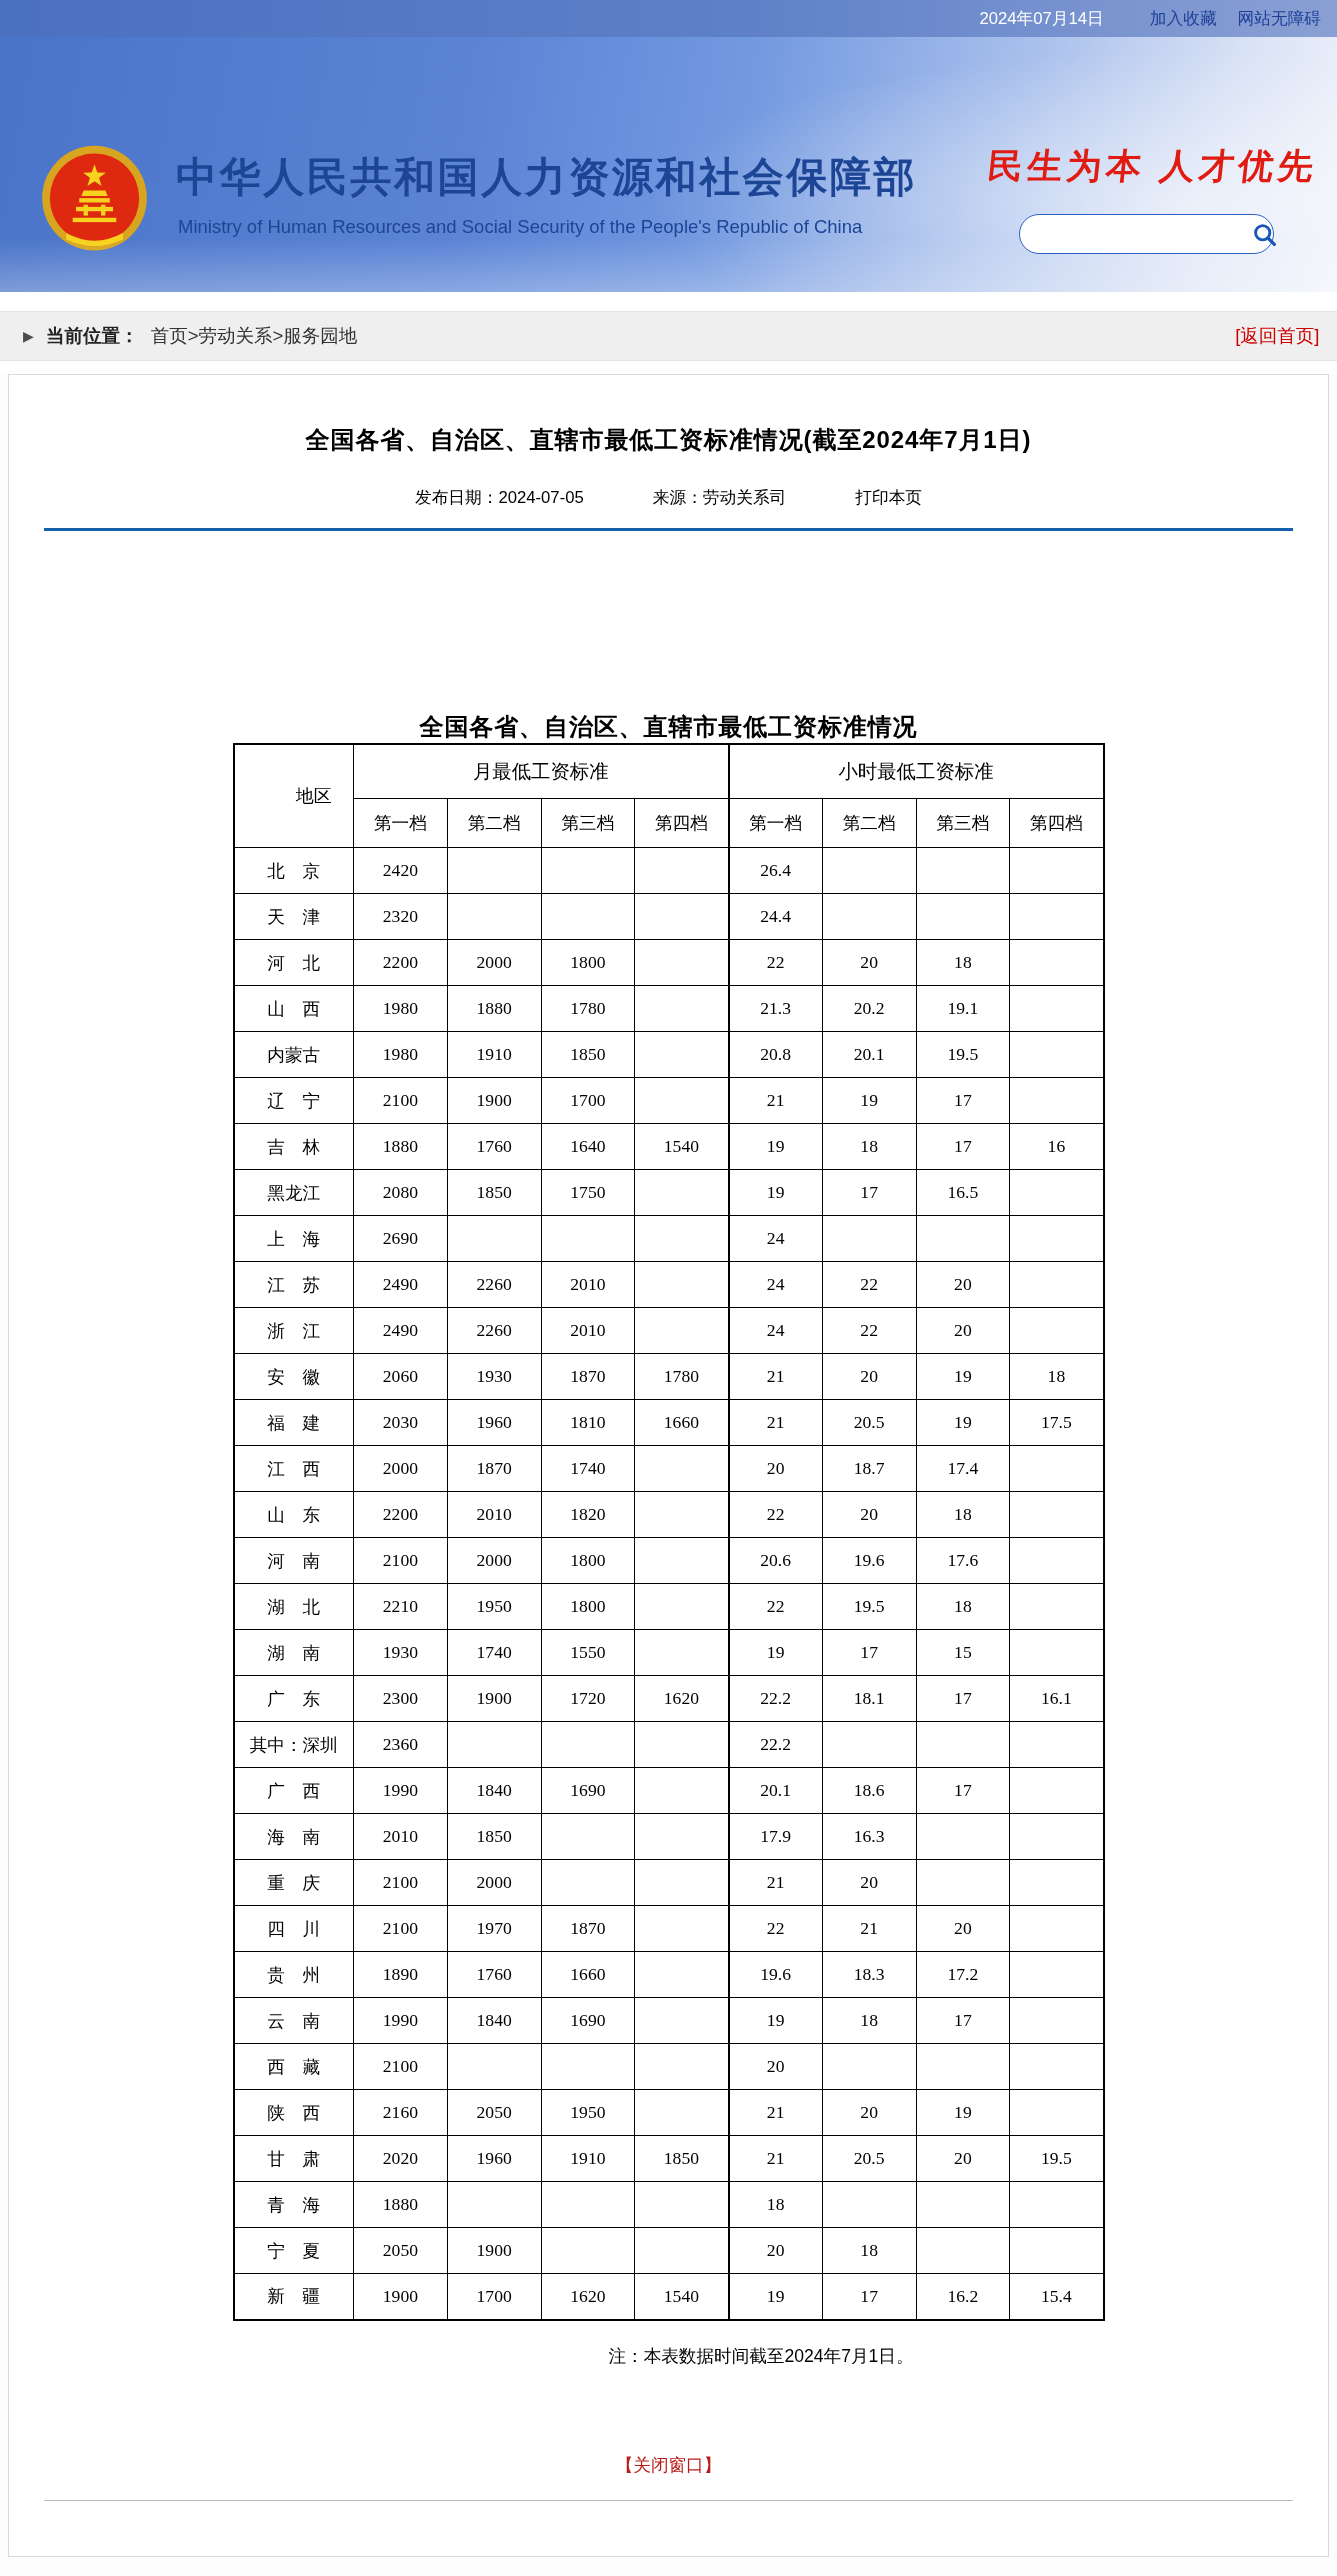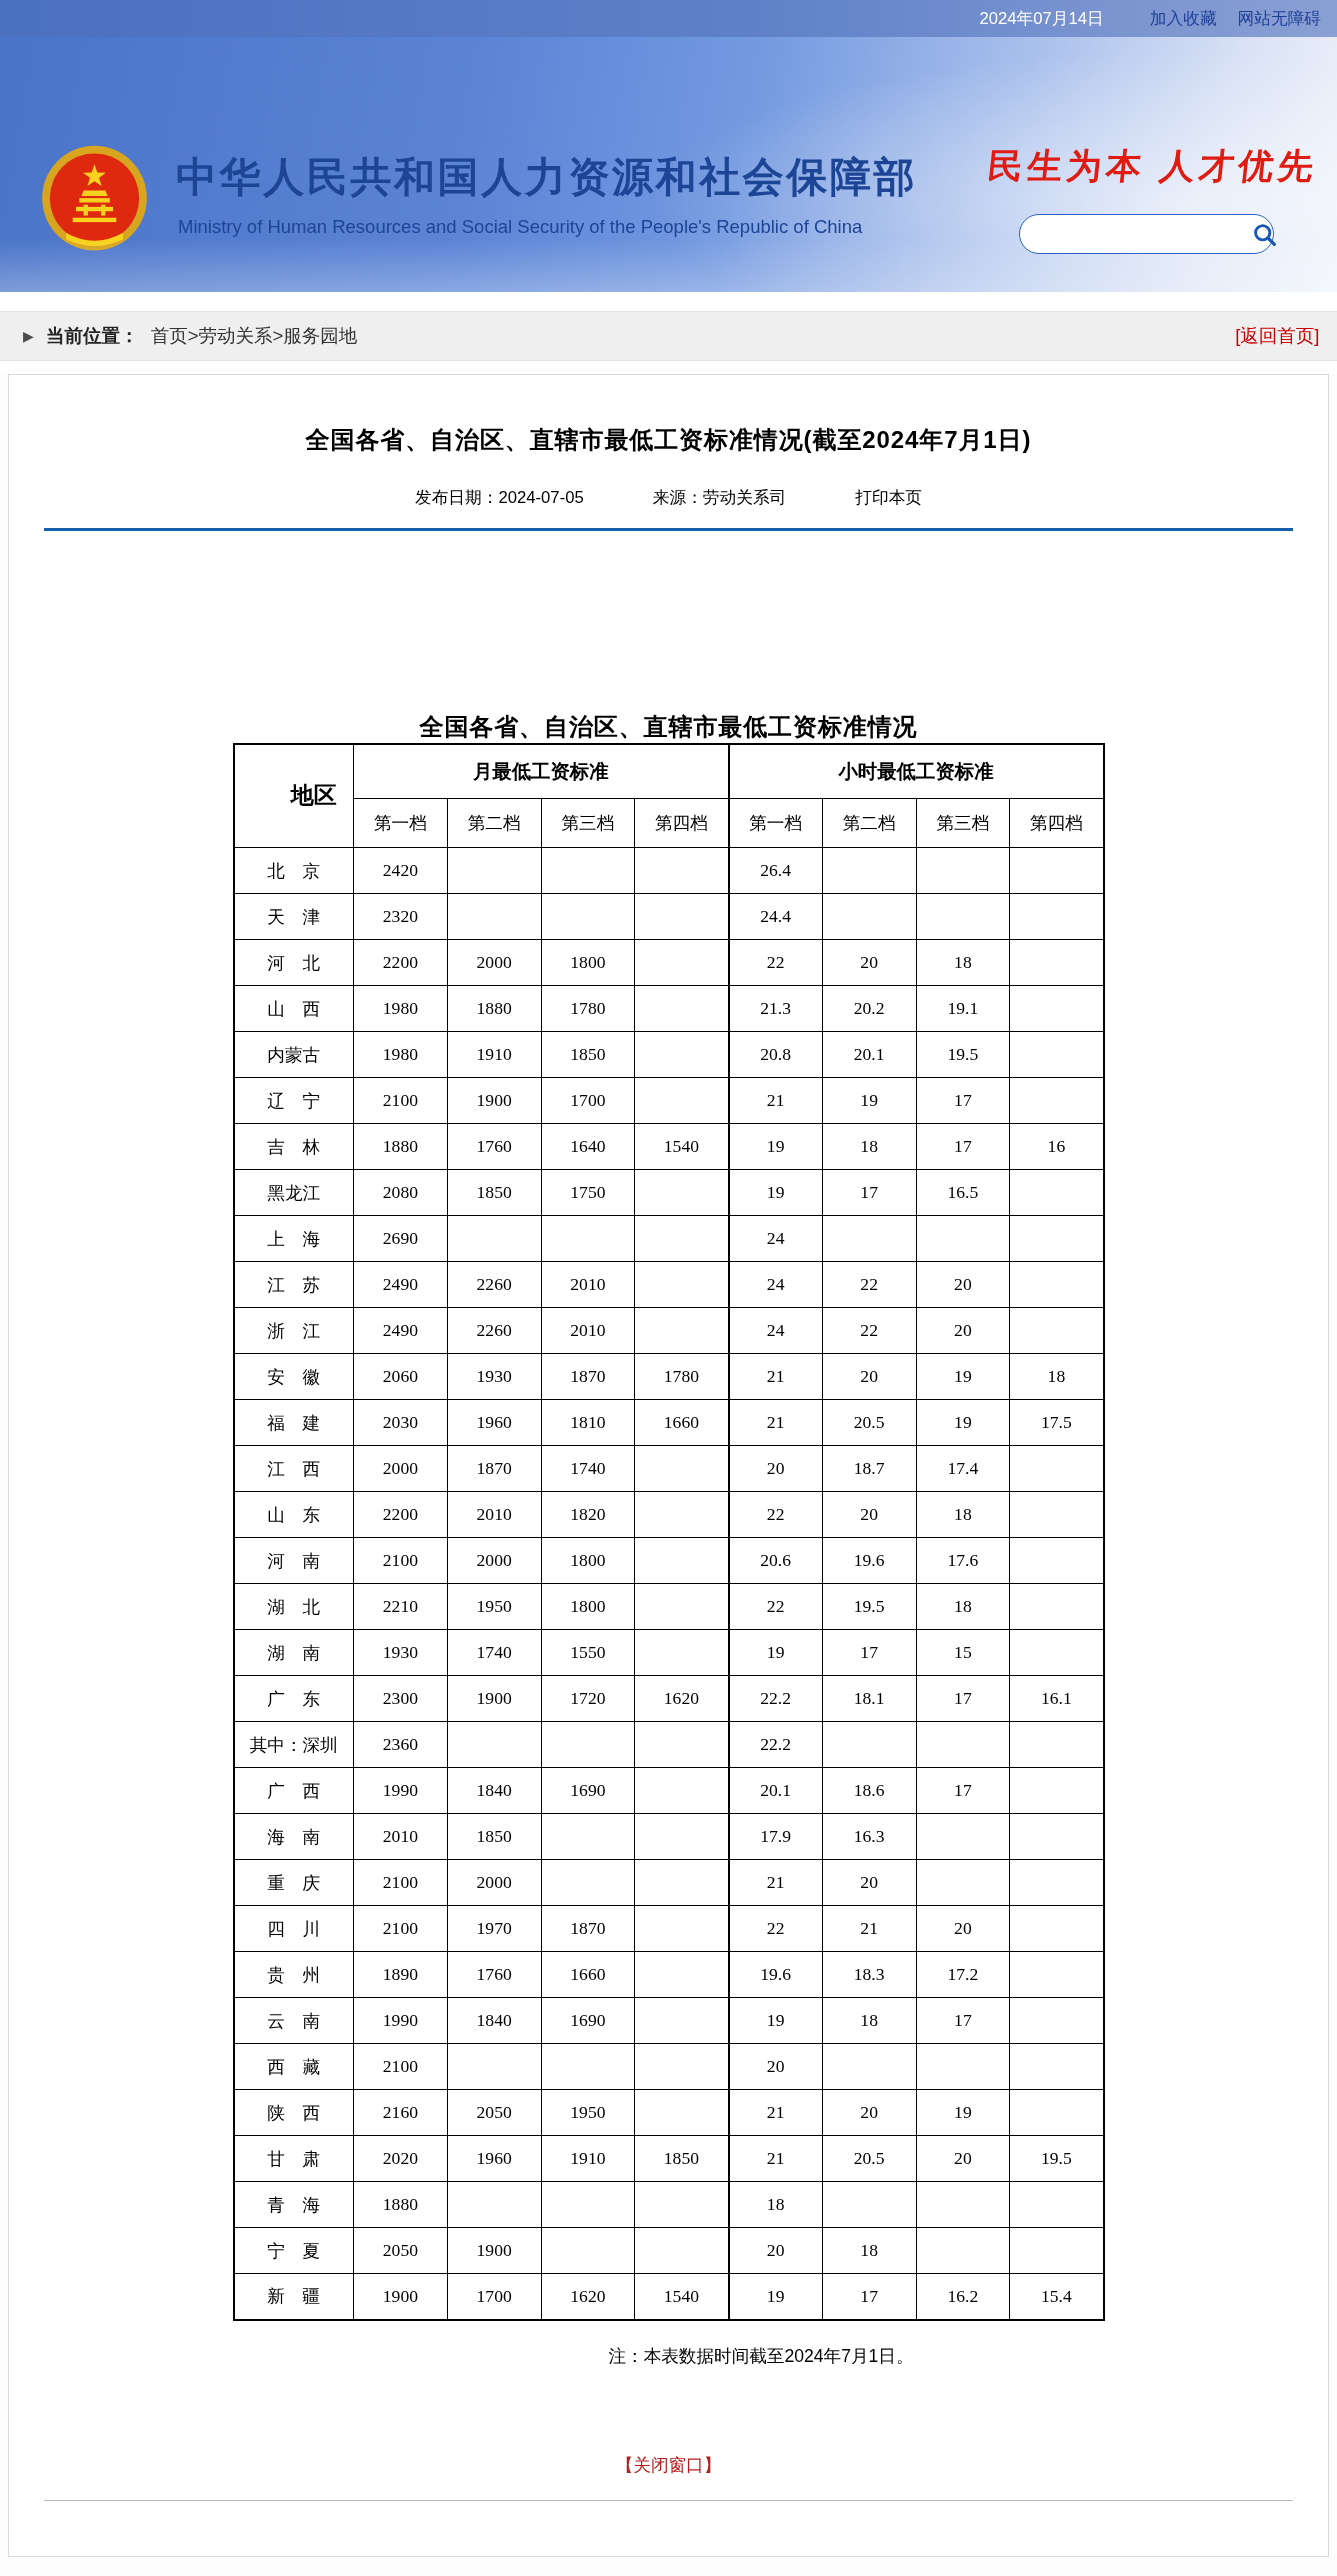--- a/index.html
+++ b/index.html
@@ -82,23 +82,23 @@
   .table-wrap { width:872px; margin:180px auto 0 auto; }
   .tbl-title { text-align:center; font-size:24px; font-weight:bold; color:#000; letter-spacing:0.9px; }
   .tbl-unit { margin:32px 0 7px 5.3px; font-size:16.7px; color:#000; }
   table.wage { border-collapse:collapse; width:872px; table-layout:fixed; border:2.6px solid #000; }
   table.wage th, table.wage td {
     border:0.9px solid #000; text-align:center; vertical-align:middle;
     font-family:"Liberation Serif","DejaVu Serif",serif; color:#000;
     border-top-width:1.8px; border-bottom-width:1.8px; overflow:hidden;
   }
   col.c-region { width:120px; }
-  .hrow1 th { height:55px; font-size:19.4px; font-weight:bold; }
+  .hrow1 th { height:55px; font-size:19.4px; font-weight:normal; }
   .hrow2 th { height:49px; font-size:17.6px; font-weight:normal; }
-  th.region-h { font-size:23px;padding-left:40px; }
+  th.region-h { font-size:18px;padding-left:40px; }
   table.wage tbody td { height:46px; font-size:17.6px; }
   .sep-r2 { border-right-width:1.8px !important; }
   .sep-l3 { border-left-width:2.6px !important; }
 
   .tbl-note { margin-top:23px; text-align:center; padding-left:185px; font-size:17.6px; color:#000; }
 
   .close-row { margin-top:85px; text-align:center; }
   .close-row a { color:#b91c1c; font-size:17.6px; text-decoration:none; cursor:pointer; }
   .foot-line { margin:23px 35px 16px 35px; height:0.9px; background:#bbbbbb; }
 </style>

